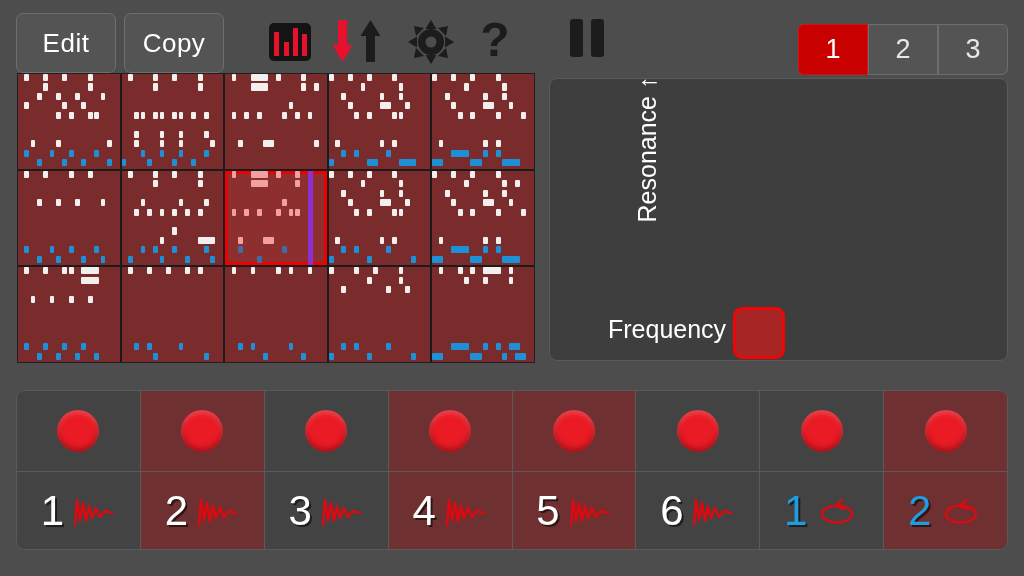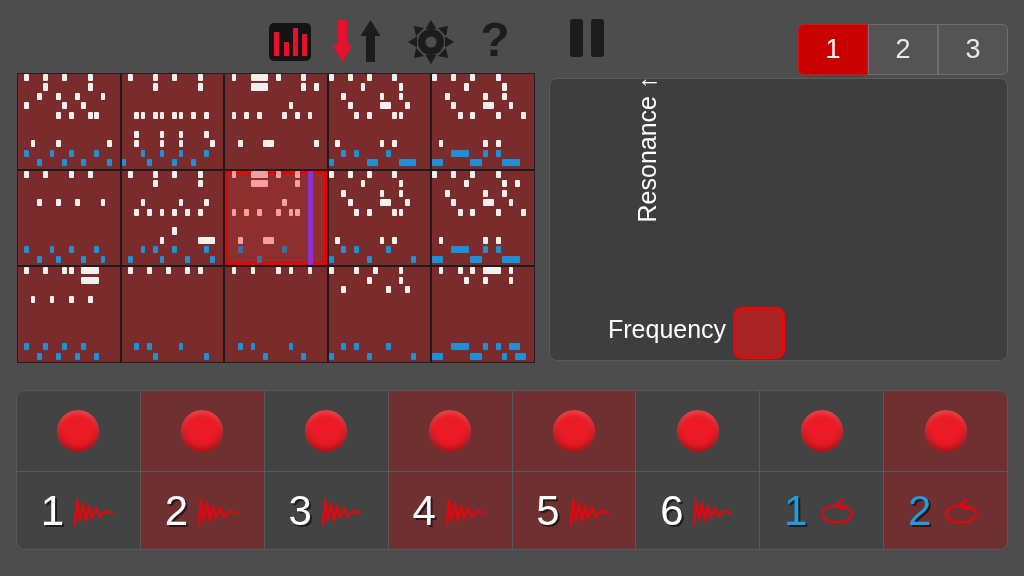--- a/index.html
+++ b/index.html
@@ -240,20 +240,26 @@
   .track-num.blue { color: #1f9de0; }
   .track-glyph { width: 44px; height: 34px; display: block; }
 </style>
 </head>
 <body>
 
 <div id="app">
 
   <div id="toolbar">
 
+    <div class="tb-btn" id="btn-edit">
+      <span>Edit</span>
+    </div>
+    <div class="tb-btn" id="btn-copy">
+      <span>Copy</span>
+    </div>
 
     <div class="tb-icon" id="icon-keyboard">
       <div class="kb-box">
         <div class="kb-bar" style="left:5px;  height:24px;"></div>
         <div class="kb-bar" style="left:15px; height:14px;"></div>
         <div class="kb-bar" style="left:24px; height:28px;"></div>
         <div class="kb-bar" style="left:33px; height:22px;"></div>
       </div>
     </div>
 

